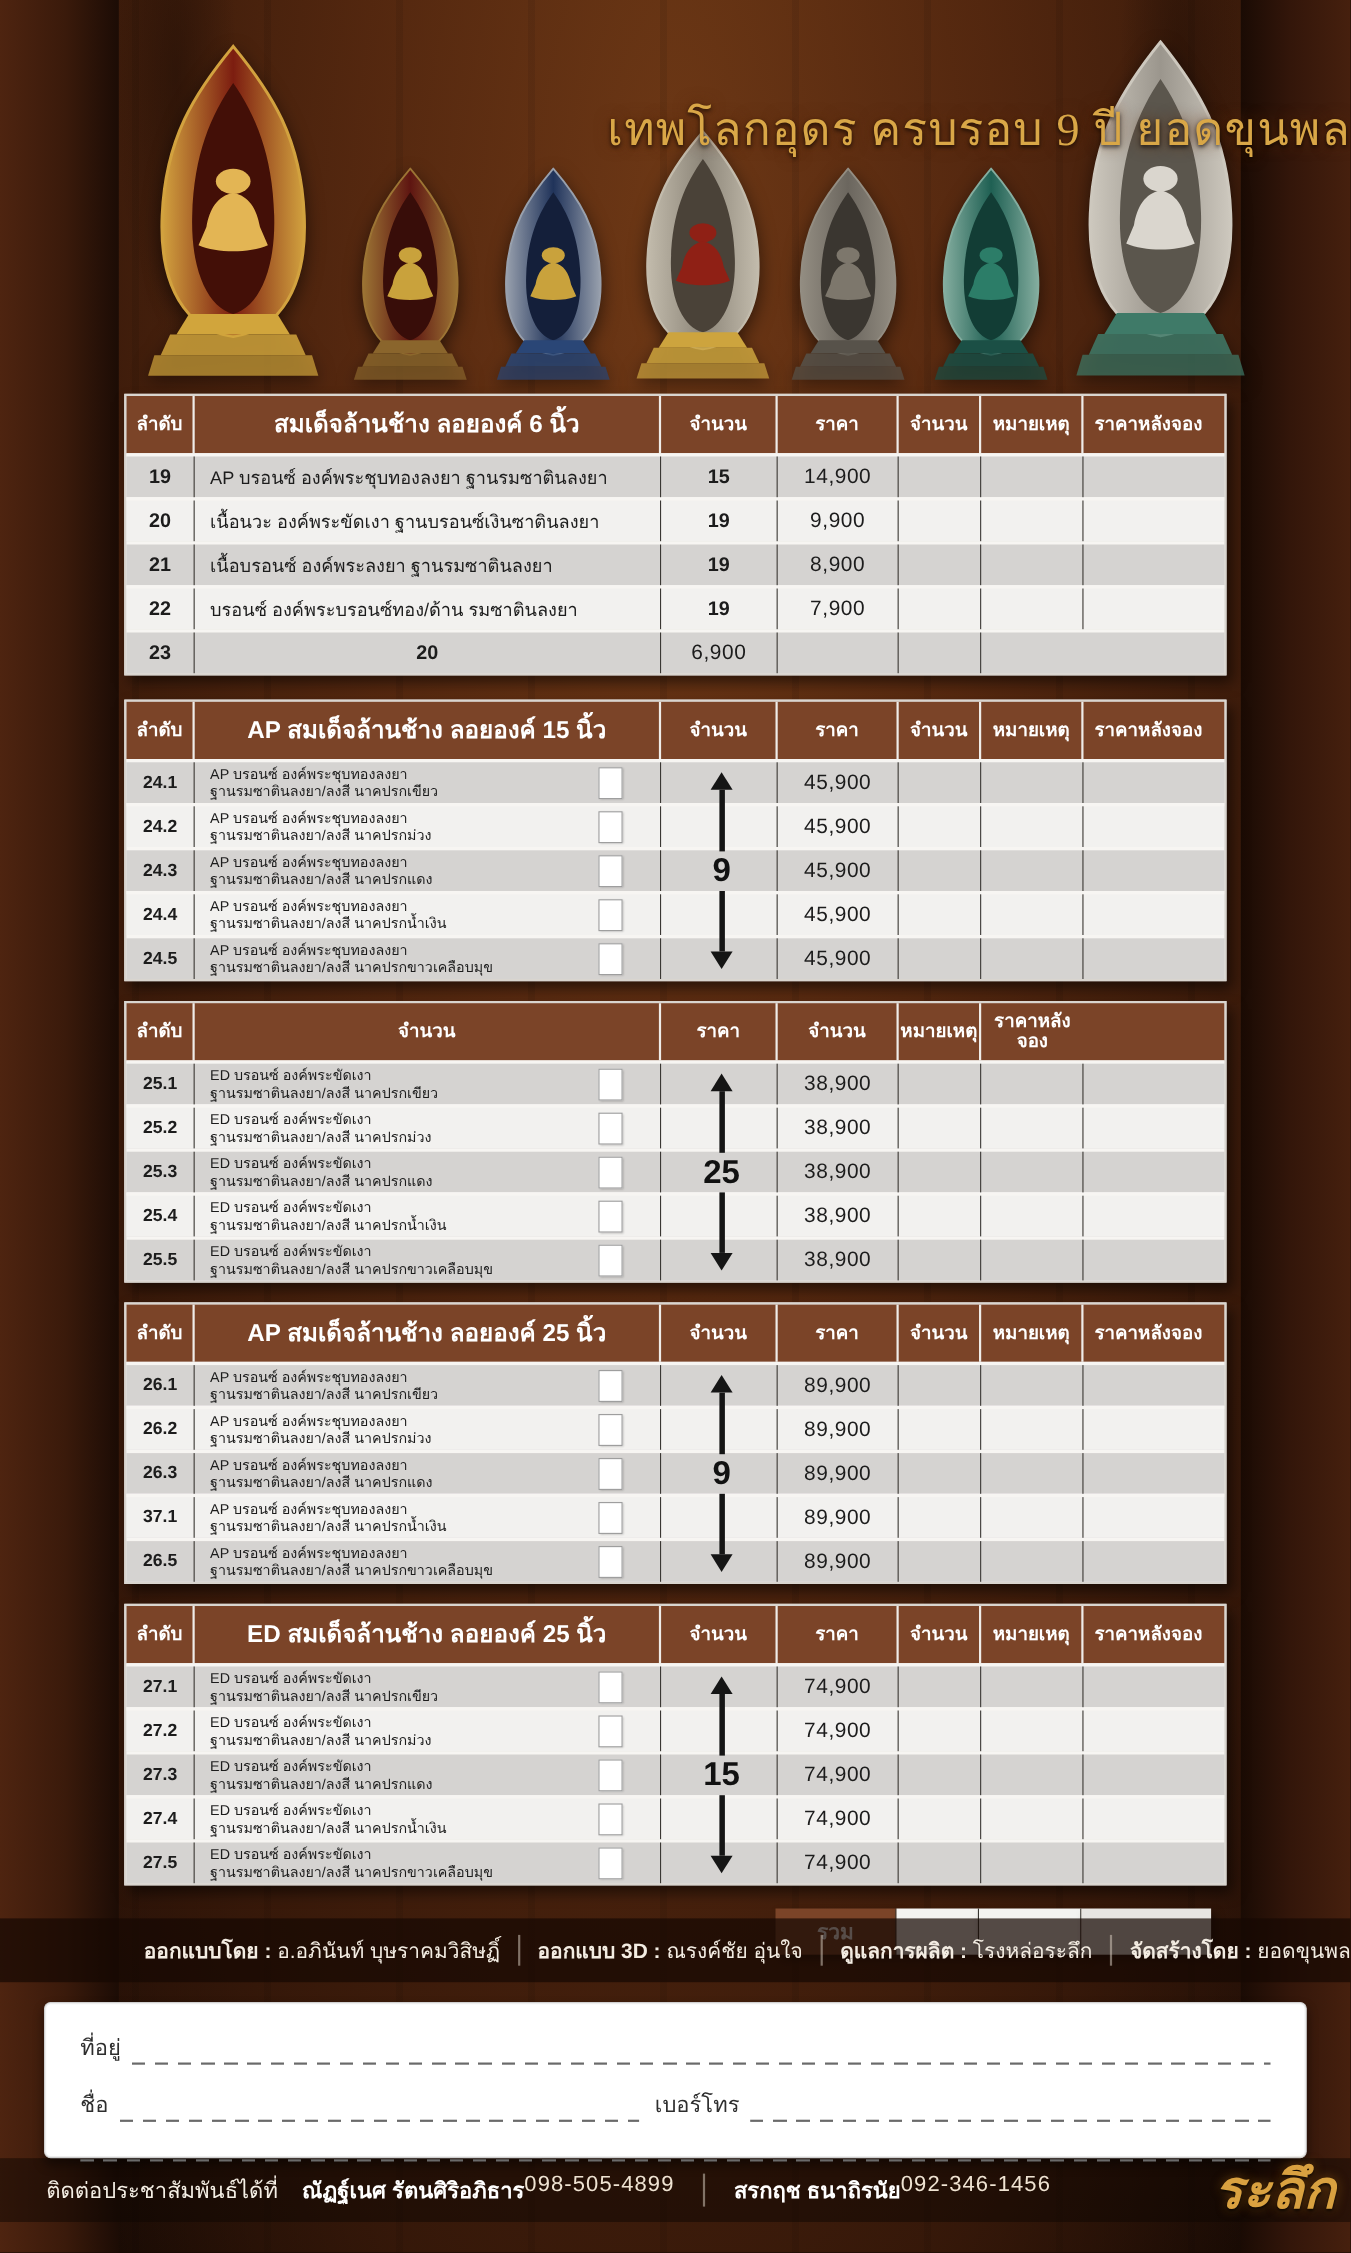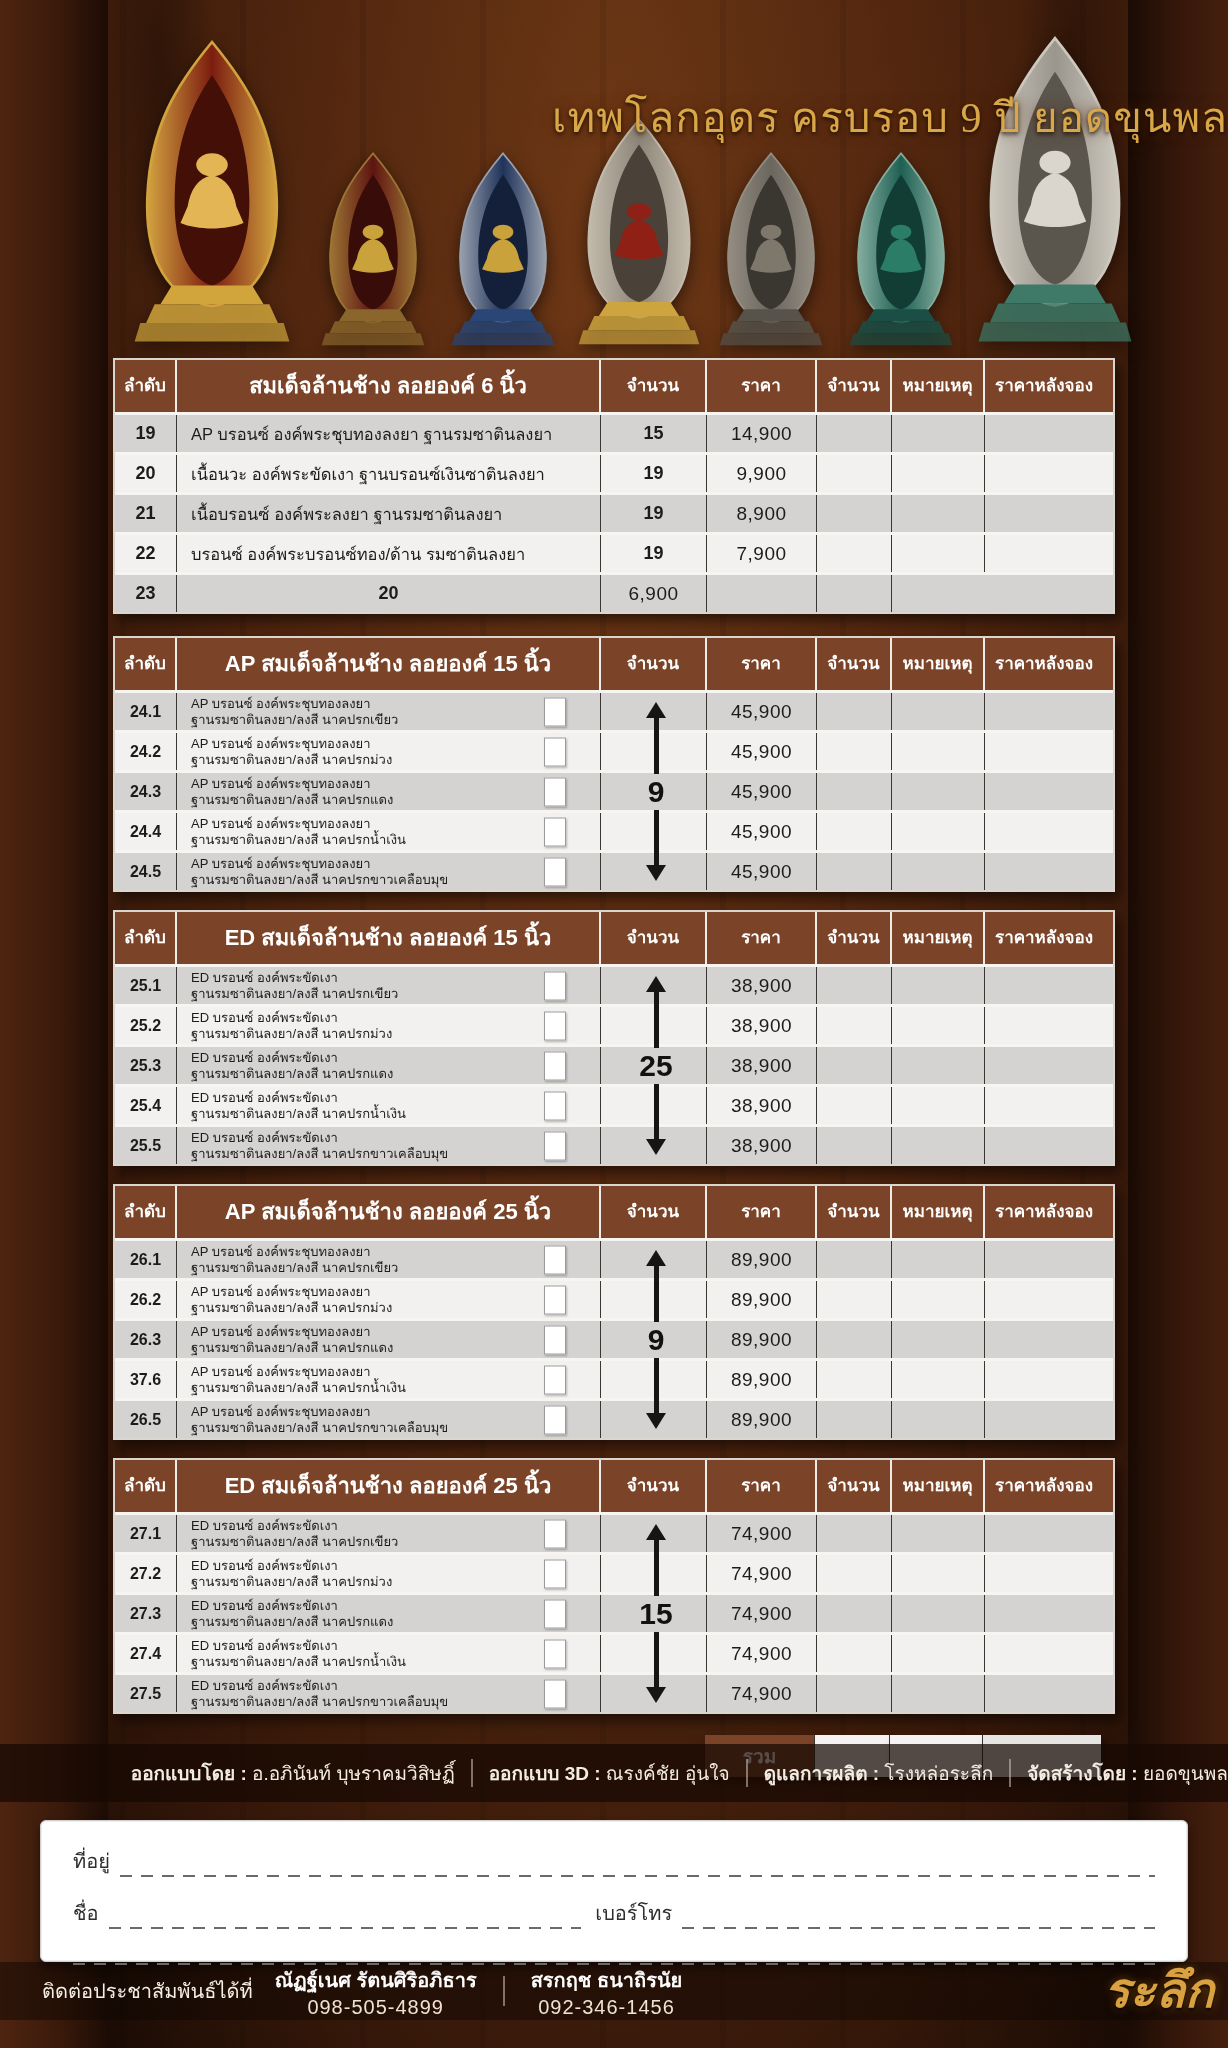--- a/index.html
+++ b/index.html
@@ -78,21 +78,21 @@
   .frow{display:flex;align-items:flex-end;margin-bottom:20px;}
   .flabel{font-size:20px;color:#2e2e2e;margin-right:10px;white-space:nowrap;}
   .dashline{flex:1;height:16px;
     background-image:repeating-linear-gradient(90deg,#6a6a6a 0 12px,transparent 12px 21px);
     background-size:100% 2px;background-repeat:no-repeat;background-position:0 100%;}
   .dashline.mid{margin-right:14px;}
   
   .contact-bar{position:absolute;left:0;right:0;top:1962px;height:58px;z-index:4;
     background:rgba(14,5,2,.5);display:flex;align-items:center;padding-left:42px;gap:22px;box-sizing:border-box;}
   .c-head{color:#f5efe5;font-size:20px;white-space:nowrap;}
-  .person{display:flex;align-items:center;white-space:nowrap;flex-direction:column;}
+  .person{display:flex;white-space:nowrap;}
   .p-name{color:#ffffff;font-size:20px;font-weight:bold;}
   .p-phone{color:#efe3d2;font-size:20px;letter-spacing:1px;}
   .psep{width:2px;height:30px;background:#cfc4b8;opacity:.55;margin:0 4px;}
   .logo{position:absolute;right:14px;top:1952px;z-index:6;font-family:"Liberation Serif","DejaVu Serif",serif;
     font-style:italic;font-weight:bold;font-size:48px;color:#d9a140;
     text-shadow:0 2px 3px rgba(0,0,0,.8),0 0 10px rgba(160,100,20,.6);}
 </style>
 </head>
 <body>
 
@@ -377,21 +377,20 @@
             <div class="shaft"></div>
             <div class="gqty">9</div>
             <div class="shaft"></div>
             <div class="ah down"></div>
           </div>
         </div>
       </section>
       <section class="tbl">
         <div class="thead">
           <div class="th">ลำดับ</div>
-          <div class="th th-title">ED สมเด็จล้านช้าง ลอยองค์ 15 นิ้ว</div>
           <div class="th">จำนวน</div>
           <div class="th">ราคา</div>
           <div class="th">จำนวน</div>
           <div class="th">หมายเหตุ</div>
           <div class="th">ราคาหลังจอง</div>
         </div>
         <div class="tbody">
           <div class="tr odd">
             <div class="td td-no sub">25.1</div>
             <div class="td td-desc">
@@ -526,21 +525,21 @@
               </div>
               <span class="cbx"></span>
             </div>
             <div class="td td-qty"></div>
             <div class="td td-price">89,900</div>
             <div class="td"></div>
             <div class="td"></div>
             <div class="td"></div>
           </div>
           <div class="tr even">
-            <div class="td td-no sub">37.6</div>
+            <div class="td td-no sub">37.1</div>
             <div class="td td-desc">
               <div class="two">
                 <span>AP บรอนซ์ องค์พระชุบทองลงยา</span>
                 <span>ฐานรมซาตินลงยา/ลงสี นาคปรกน้ำเงิน</span>
               </div>
               <span class="cbx"></span>
             </div>
             <div class="td td-qty"></div>
             <div class="td td-price">89,900</div>
             <div class="td"></div>

